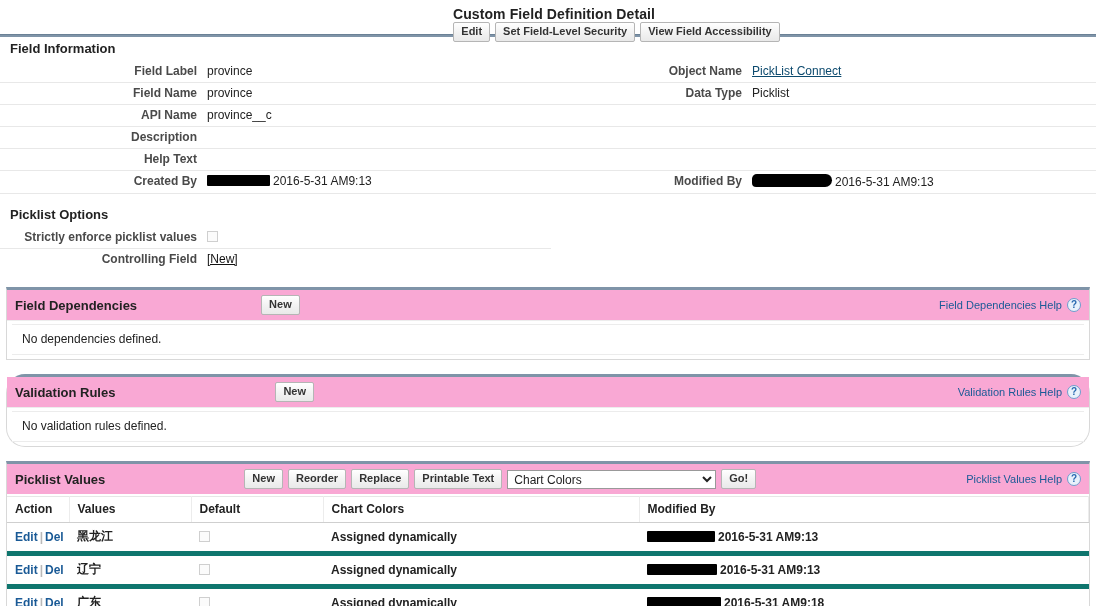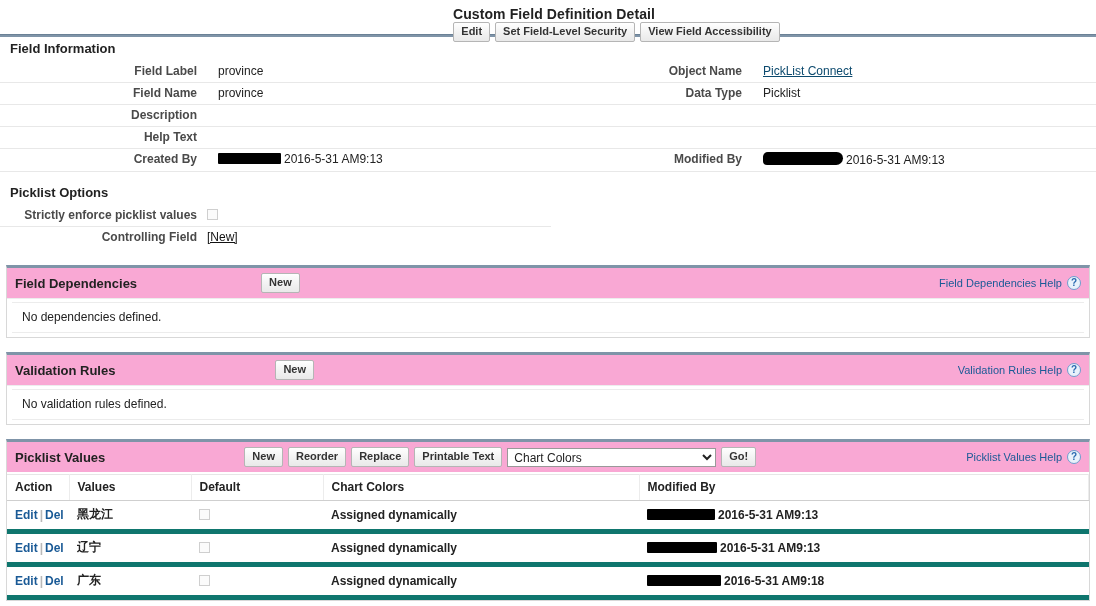--- a/index.html
+++ b/index.html
@@ -65,21 +65,21 @@
     font-weight: bold;
     color: #222;
     padding: 4px 0 5px 10px;
   }
   .detail-table {
     width: 100%;
     border-collapse: collapse;
   }
   .detail-table tr { }
   .detail-table td {
-    padding: 3px 0 4px 11px;
+    padding: 3px 0 4px 0;
     vertical-align: top;
     font-size: 12px;
   }
   .rowsep td { border-bottom: 1px solid #e8e8e8; }
   .dlabel {
     text-align: right;
     color: #4a4a4a;
     font-weight: bold;
     padding-right: 10px !important;
     white-space: nowrap;
@@ -263,20 +263,26 @@
             <a href="#" class="underlink">PickList Connect</a>
           </td>
         </tr>
         <tr class="rowsep">
           <td class="dlabel">Field Name</td>
           <td class="dvalue">province</td>
           <td class="dlabel">Data Type</td>
           <td class="dvalue">Picklist</td>
         </tr>
         <tr class="rowsep">
+          <td class="dlabel">API Name</td>
+          <td class="dvalue">province__c</td>
+          <td class="dlabel"></td>
+          <td class="dvalue"></td>
+        </tr>
+        <tr class="rowsep">
           <td class="dlabel">Description</td>
           <td class="dvalue"></td>
           <td class="dlabel"></td>
           <td class="dvalue"></td>
         </tr>
         <tr class="rowsep">
           <td class="dlabel">Help Text</td>
           <td class="dvalue"></td>
           <td class="dlabel"></td>
           <td class="dvalue"></td>
@@ -324,21 +330,21 @@
       <div class="panel-help">
         <a href="#">Field Dependencies Help</a>
         <span class="helpicon">?</span>
       </div>
     </div>
     <div class="panel-body">
       <div class="emptyrow">No dependencies defined.</div>
     </div>
   </div>
 
-  <div class="panel" style="margin-top:14px;">
+  <div class="panel" style="margin-top:14px;border-radius:19px;">
     <div class="panel-head">
       <div class="panel-title">Validation Rules</div>
       <div class="panel-buttons" style="margin-left:160px;">
         <button class="btn">New</button>
       </div>
       <div class="panel-help">
         <a href="#">Validation Rules Help</a>
         <span class="helpicon">?</span>
       </div>
     </div>

